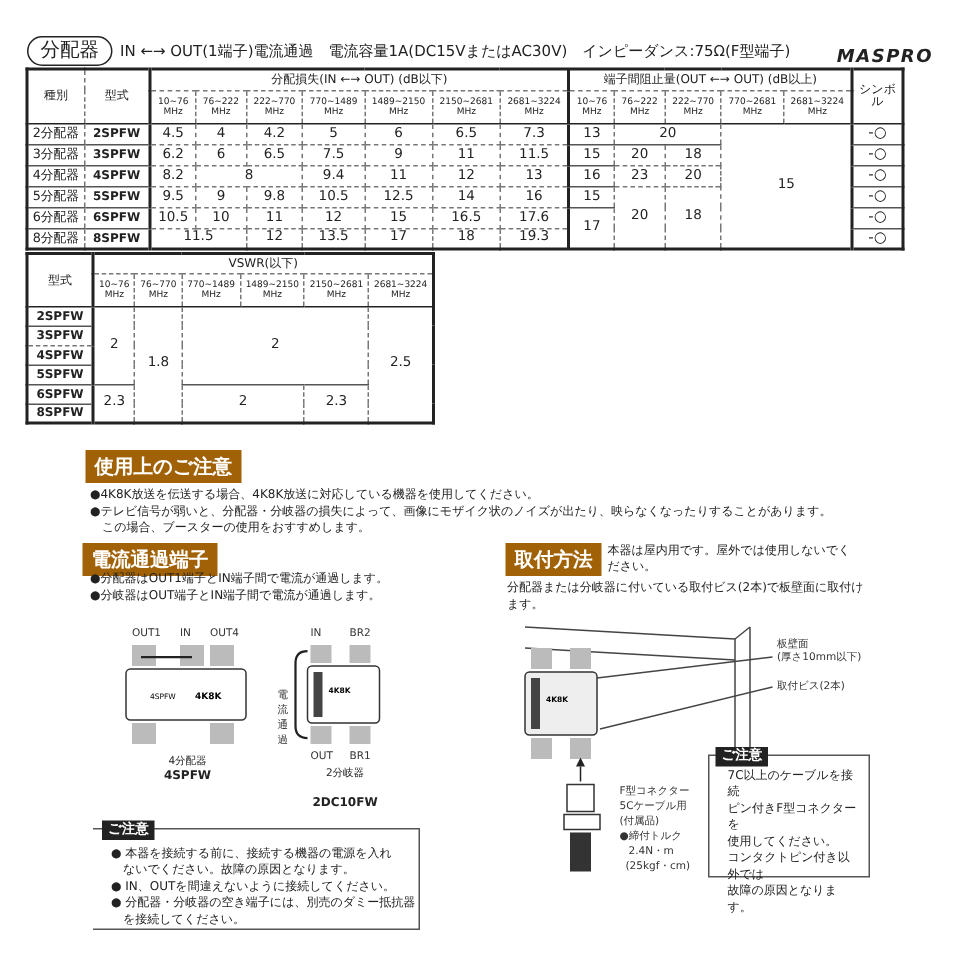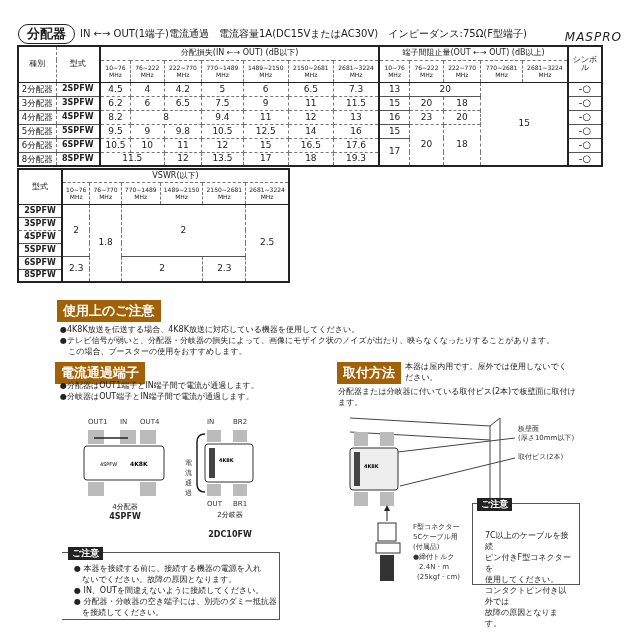--- a/index.html
+++ b/index.html
@@ -1,22 +1,22 @@
 <!DOCTYPE html>
 <html><head>
 <meta charset="utf-8">
 <style>
   *{box-sizing:border-box;margin:0;padding:0}
   html,body{width:640px;height:640px;background:#fff;overflow:hidden}
   body{font-family:"DejaVu Sans","Liberation Sans",sans-serif;color:#222;position:relative}
   .abs{position:absolute}
   
-  .title-pill{left:18px;top:24px;height:20px;border:1.5px solid #222;border-radius:10px;padding:0 8px;font-size:13px;font-weight:bold;line-height:17px}
+  .title-pill{left:18px;top:24px;height:20px;border:1.5px solid #222;border-radius:10px;padding:0 8px;font-size:13px;font-weight:normal;line-height:17px}
   .spec-line{left:80px;top:27px;font-size:10px;white-space:nowrap}
-  .brand{right:18px;top:30px;font-size:12px;font-weight:400;letter-spacing:1px;font-style:italic}
+  .brand{right:18px;top:30px;font-size:12px;font-weight:700;letter-spacing:1px;font-style:italic}
   table{border-collapse:collapse;position:absolute}
   td,th{font-weight:normal;text-align:center;vertical-align:middle;font-size:9px;padding:0;line-height:1}
   .t1{left:17px;top:45px;width:586px;border:2px solid #222}
   .t1 td,.t1 th{border:1px dashed #777;height:14px}
   .t1 .hd{font-size:8px}
   .t1 .freq{font-size:6px;line-height:7px;height:22px}
   .bl{border-left:2px solid #222 !important}
   .br{border-right:2px solid #222 !important}
   .bb{border-bottom:1.5px solid #222 !important}
   .solid{border-top:1px solid #555 !important;border-bottom:1px solid #555 !important}
@@ -281,21 +281,21 @@
   <div class="lbl">F型コネクター</div>
   <div class="lbl">5Cケーブル用</div>
   <div class="lbl">(付属品)</div>
   <div class="lbl">●締付トルク</div>
   <div class="lbl" style="padding-left:6px">2.4N・m</div>
   <div class="lbl" style="padding-left:4px">(25kgf・cm)</div>
 </div>
 
 <div class="abs boxnote" style="left:472px;top:503px;width:108px;height:82px">
   <span class="mini-title abs" style="left:4px;top:-6px">ご注意</span>
-  <div style="margin-top:20px">
+  <div style="margin-top:1px">
     <div>7C以上のケーブルを接続</div>
     <div>ピン付きF型コネクターを</div>
     <div>使用してください。</div>
     <div>コンタクトピン付き以外では</div>
     <div>故障の原因となります。</div>
   </div>
 </div>
 
 <div class="abs boxnote" style="left:62px;top:552px;width:218px;height:68px;border-left:none">
   <span class="mini-title abs" style="left:6px;top:-6px">ご注意</span>

